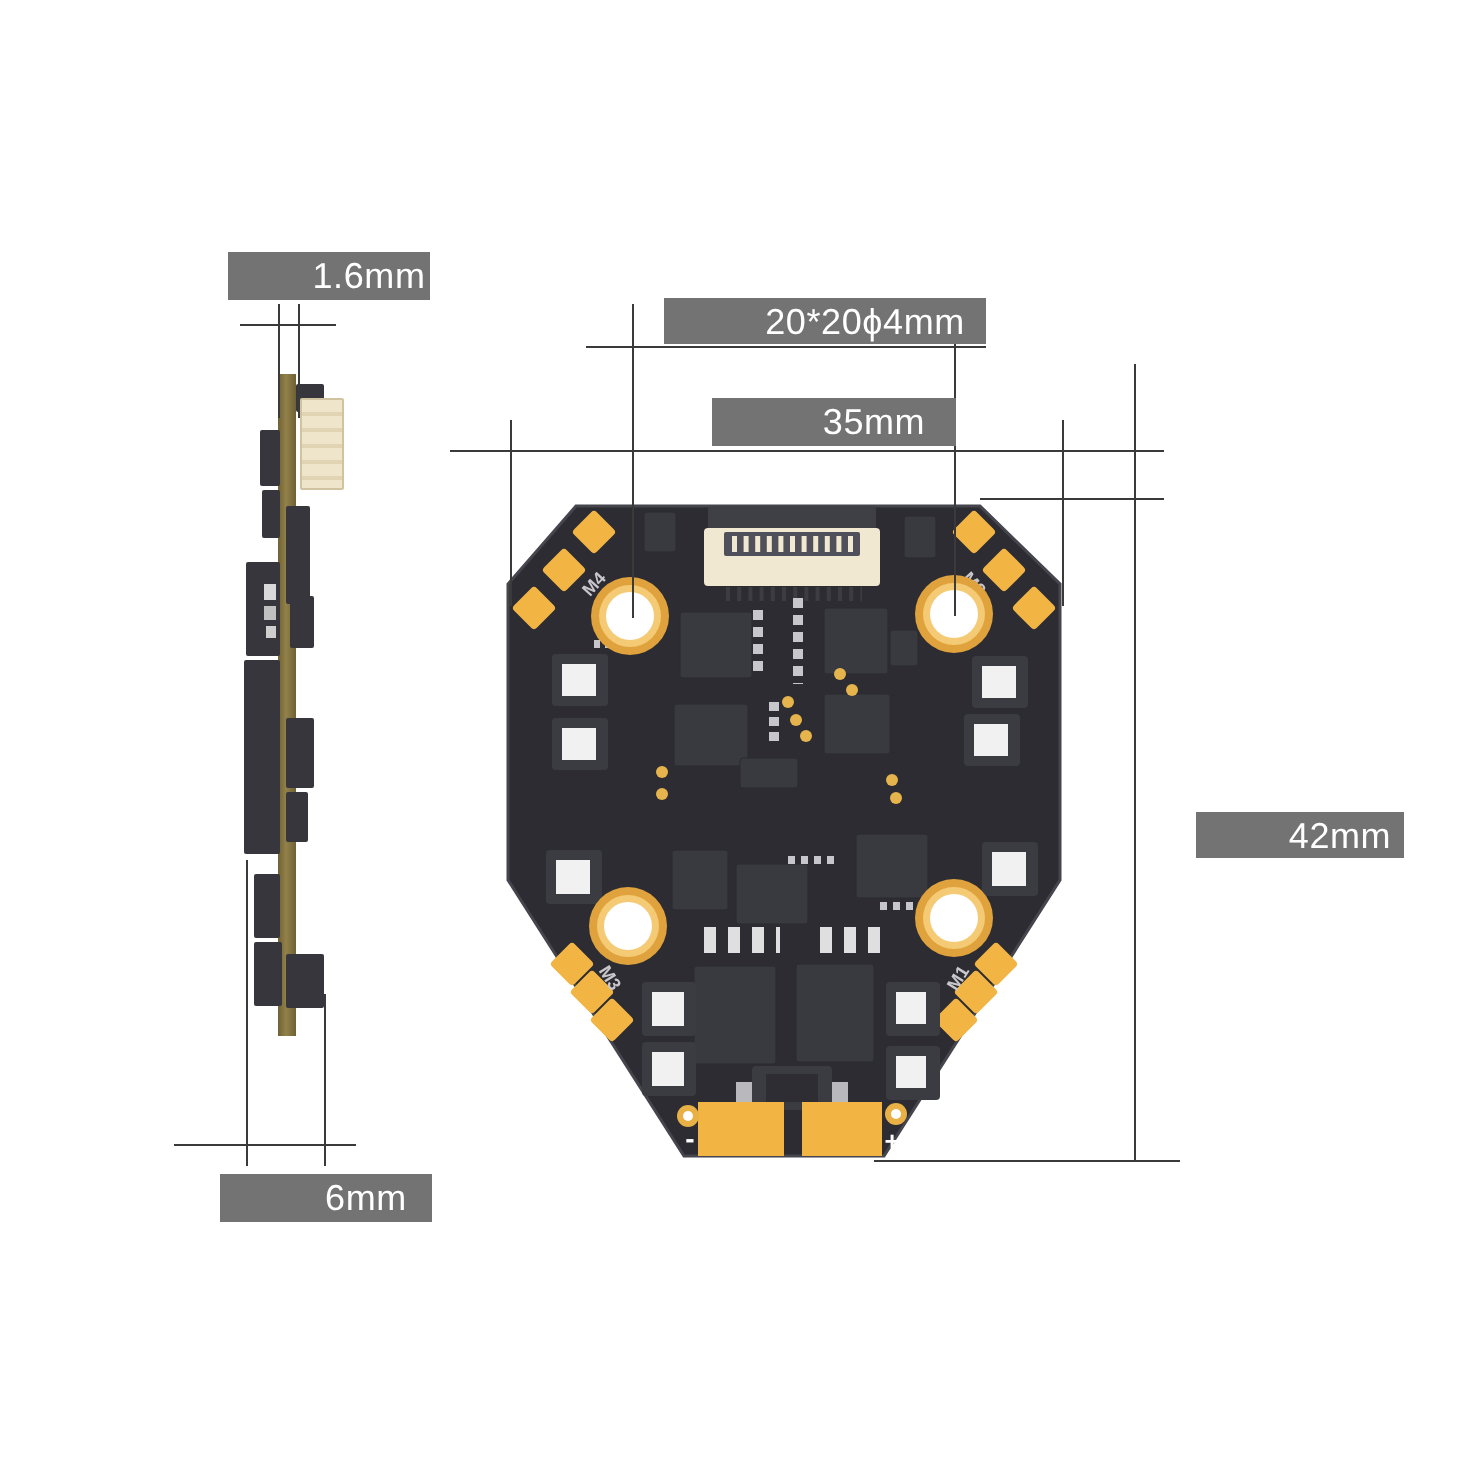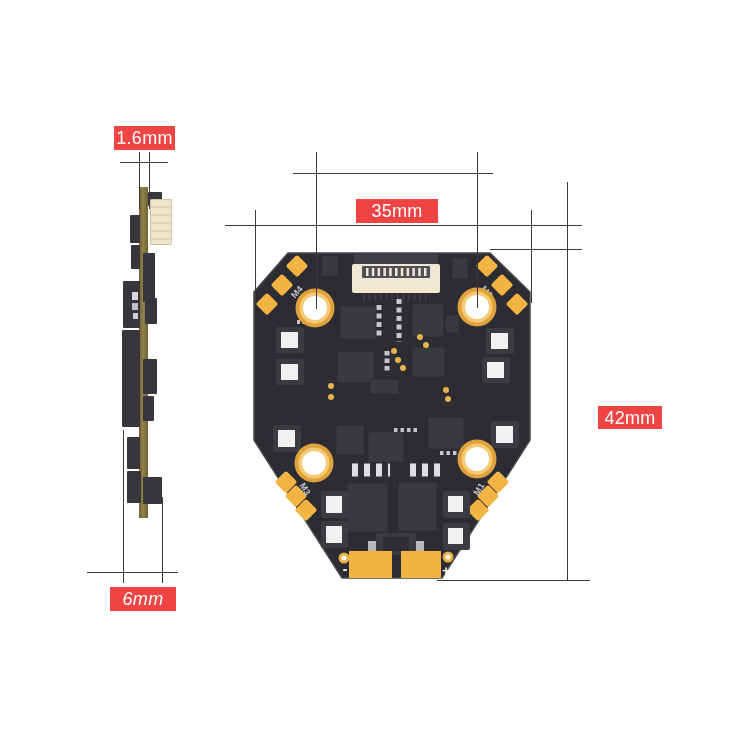--- a/index.html
+++ b/index.html
@@ -1,21 +1,21 @@
 <!DOCTYPE html>
 <html><head>
 <meta charset="utf-8">
 <style>
   html,body{margin:0;padding:0;background:#fff;}
   #canvas{position:relative;width:740px;height:740px;background:#ffffff;overflow:hidden;
           font-family:"Liberation Sans",sans-serif;}
   .dim-line{position:absolute;background:#3a3a3a;z-index:6;}
-  .dim-label{position:absolute;background:#ef4444;color:#ffffff;z-index:8;
+  .dim-label{position:absolute;background:#737373;color:#ffffff;z-index:8;
              display:flex;align-items:center;justify-content:center;
-             font-size:18px;line-height:1;letter-spacing:0.3px;}
+             font-size:18px;line-height:1;letter-spacing:0.3px;padding-left:40px;}
   .sv-comp{position:absolute;background:#36363c;border-radius:1px;z-index:3;}
   .sv-lite{position:absolute;z-index:4;}
   #board-svg{position:absolute;left:246px;top:248px;z-index:2;}
   #pcb-strip{position:absolute;left:139px;top:187px;width:9px;height:331px;z-index:2;
              background:linear-gradient(90deg,#6e6134,#93814a 45%,#6e6134);}
   #ffc-side{position:absolute;left:150px;top:199px;width:20px;height:44px;z-index:4;
             background:repeating-linear-gradient(180deg,#efe5cb 0 6px,#e0d4b2 6px 8px);
             border:1px solid #cfc3a0;border-radius:1px;}
 </style>
 </head>
@@ -198,17 +198,18 @@
 
   <div class="dim-line" style="left:225px;top:225px;width:357px;height:1px;"></div>
   <div class="dim-line" style="left:255px;top:210px;width:1px;height:93px;"></div>
   <div class="dim-line" style="left:531px;top:210px;width:1px;height:93px;"></div>
 
   <div class="dim-line" style="left:567px;top:182px;width:1px;height:398px;"></div>
   <div class="dim-line" style="left:490px;top:249px;width:92px;height:1px;"></div>
   <div class="dim-line" style="left:437px;top:580px;width:153px;height:1px;"></div>
 
   <div class="dim-label" style="left:114px;top:126px;width:61px;height:24px;">1.6mm</div>
+  <div class="dim-label" style="left:332px;top:149px;width:121px;height:23px;">20*20ϕ4mm</div>
   <div class="dim-label" style="left:356px;top:199px;width:82px;height:24px;">35mm</div>
   <div class="dim-label" style="left:570px;top:406px;width:64px;height:23px;margin-left:28px;">42mm</div>
-  <div class="dim-label" style="left:110px;top:587px;width:66px;height:24px;font-style:italic;">6mm</div>
+  <div class="dim-label" style="left:110px;top:587px;width:66px;height:24px;">6mm</div>
 
 </div>
 
 </body></html>

